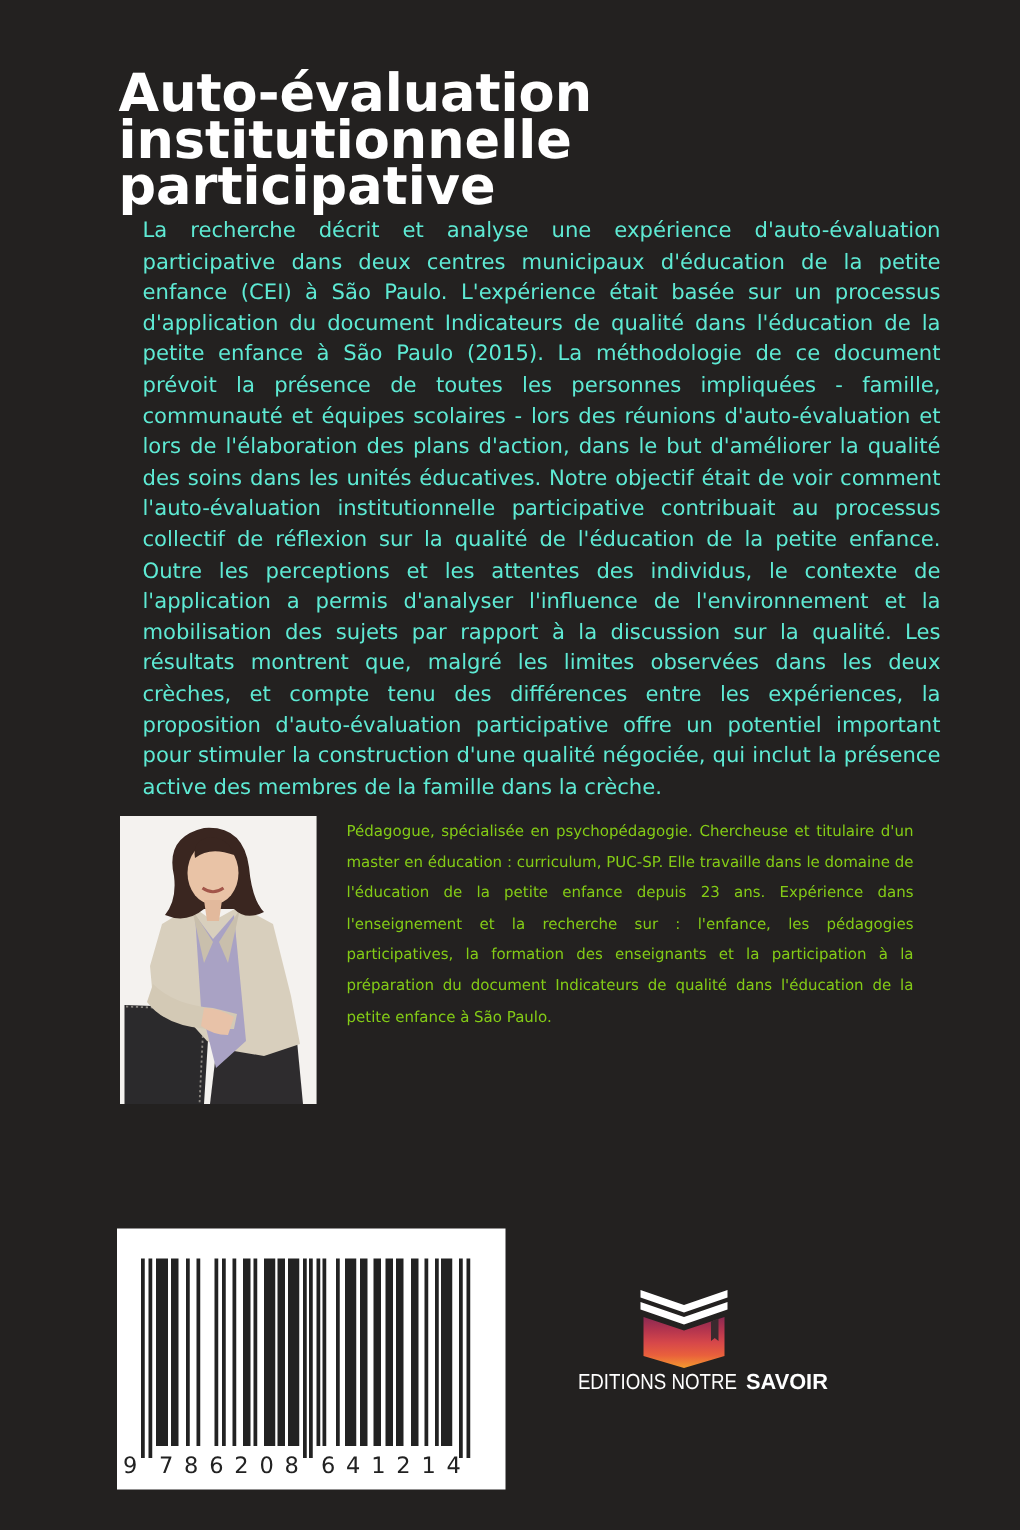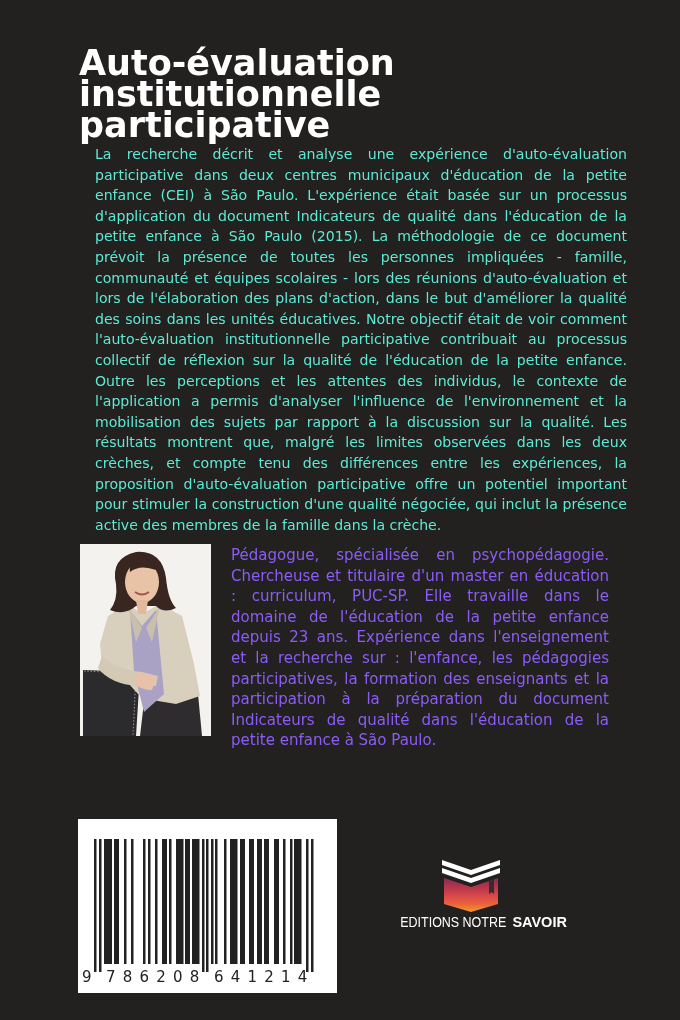--- a/index.html
+++ b/index.html
@@ -50,40 +50,40 @@
     .author-photo svg {
       display: block;
       width: 100%;
       height: 100%;
     }
     .bio {
       position: absolute;
       left: 231px;
       top: 545px;
       width: 378px;
-      font-size: 15px;
+      font-size: 10px;
       line-height: 20.6px;
       text-align: justify;
-      color: #8b5cf6;
+      color: #84cc16;
       margin: 0;
     }
     .barcode-box {
       position: absolute;
       left: 78px;
       top: 819px;
       width: 259px;
       height: 174px;
       background: #ffffff;
     }
     .barcode-box svg {
       display: block;
     }
     .publisher {
       position: absolute;
-      left: 375px;
+      left: 360px;
       top: 850px;
       width: 200px;
       height: 90px;
     }
     .publisher-logo {
       position: absolute;
       left: 61px;
       top: 6px;
       width: 70px;
       height: 56px;

